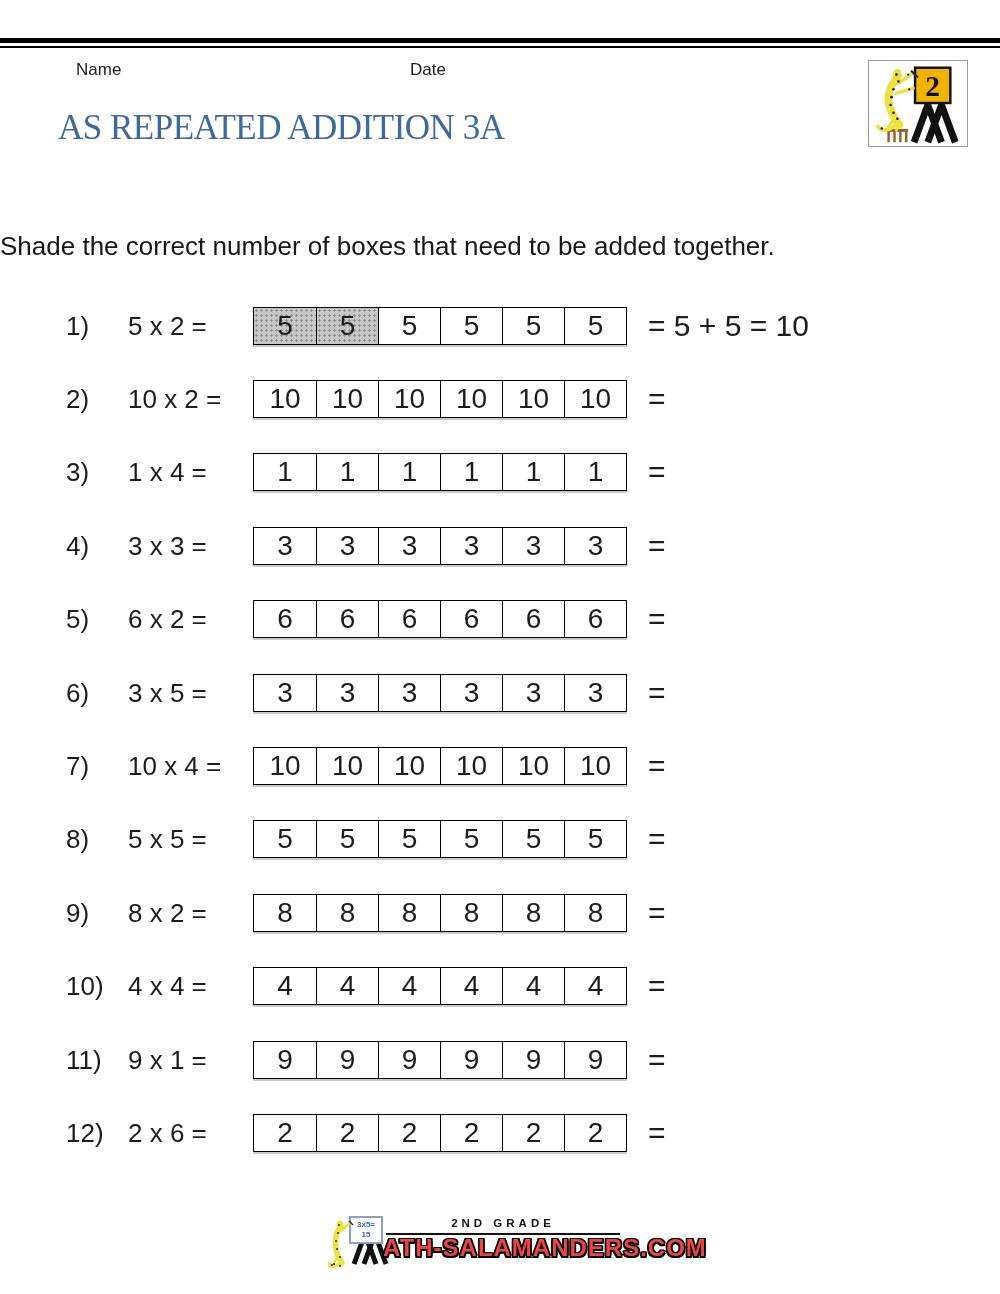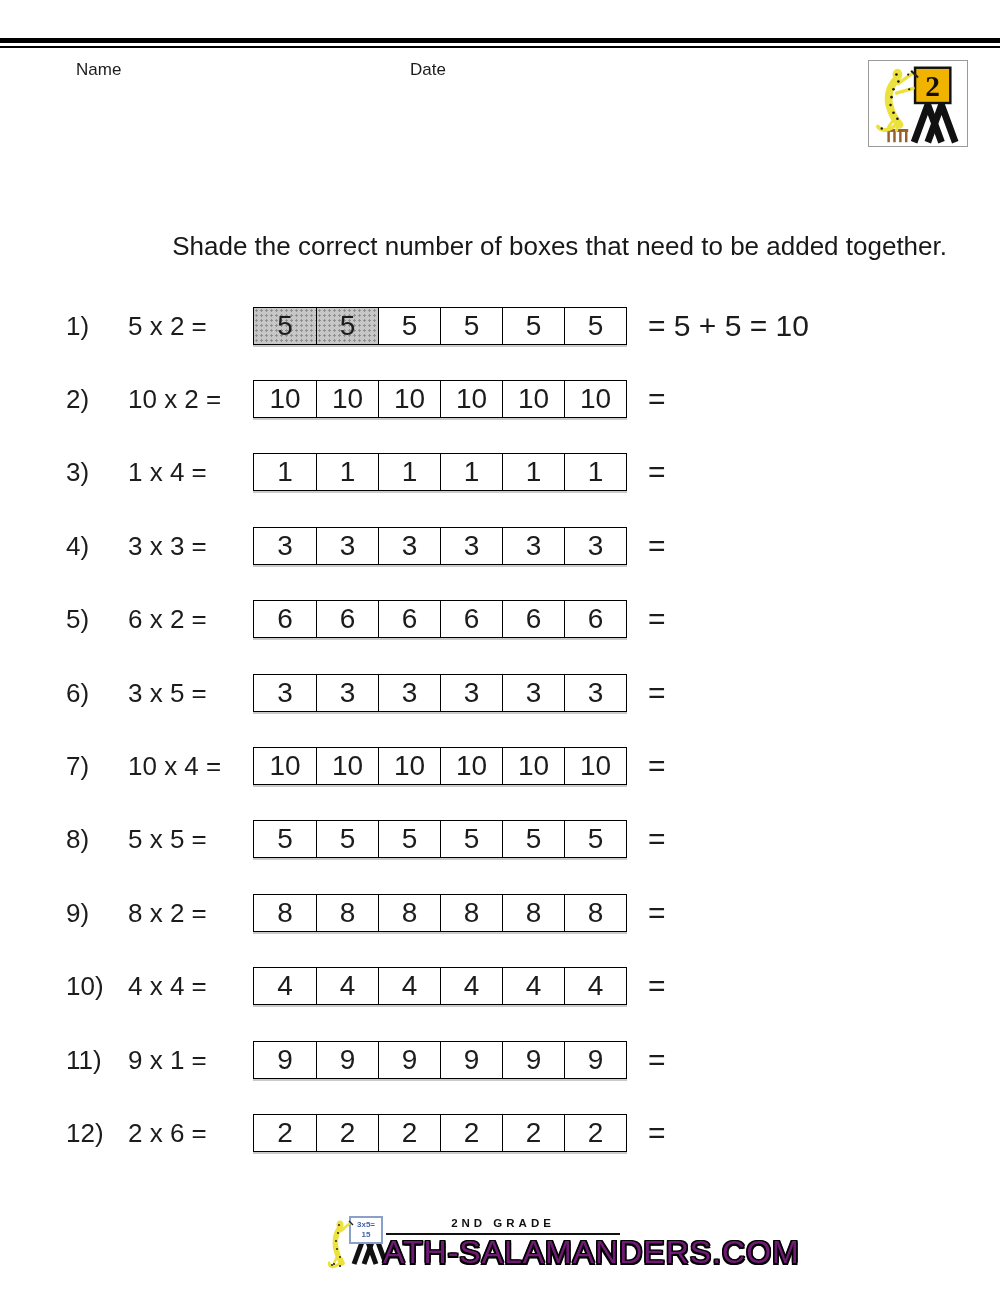--- a/index.html
+++ b/index.html
@@ -14,21 +14,21 @@
   .logo-box{
     position:absolute;left:868px;top:60px;width:100px;height:87px;
     background:#fff;border:1px solid #9a9a9a;box-sizing:border-box;
   }
   .page-title{
     position:absolute;left:58px;top:102px;width:820px;
     font-family:"Liberation Serif", serif;font-size:35px;line-height:52px;
     letter-spacing:-0.5px;color:var(--title_blue,#3e699c);
   }
   .instructions{
-    position:absolute;left:0;top:226px;width:947px;text-align:right;
+    position:absolute;left:0;top:226px;width:947px;text-align:left;
     font-size:26px;line-height:40px;color:#181818;
   }
   .problems-list{position:absolute;left:0;top:289px;width:1000px;}
   .problem-row{position:relative;height:73.4px;}
   .p-num{position:absolute;left:66px;top:50%;transform:translateY(-50%);font-size:26px;}
   .p-expr{position:absolute;left:128px;top:50%;transform:translateY(-50%);font-size:26px;}
   .boxes-row{
     position:absolute;left:253px;top:50%;transform:translateY(-50%);
     display:flex;border:1px solid #000;background:#fff;
     box-shadow:0 2px 0 rgba(150,150,150,0.5);
@@ -45,22 +45,22 @@
   }
   .p-ans{position:absolute;left:648px;top:50%;transform:translateY(-50%);font-size:30px;white-space:nowrap;}
   .footer{position:absolute;left:328px;top:1214px;width:312px;height:58px;}
   .footer-svg{position:absolute;left:0;top:0;}
   .grade-text{
     position:absolute;left:58px;top:3px;width:234px;text-align:center;
     font-size:11.5px;font-weight:bold;letter-spacing:4px;color:#111;
   }
   .grade-underline{position:absolute;left:58px;top:19px;width:234px;border-top:2px solid #111;}
   .site-text{
-    position:absolute;left:55px;top:20px;font-size:32px;font-weight:normal;letter-spacing:1px;
-    color:#701a75;white-space:nowrap;
+    position:absolute;left:55px;top:20px;font-size:24px;font-weight:bold;letter-spacing:1px;
+    color:#ef4444;white-space:nowrap;
     text-shadow:-1.5px -1.5px 0 #000, 1.5px -1.5px 0 #000, -1.5px 1.5px 0 #000,
                  1.5px 1.5px 0 #000, -1.5px 0 0 #000, 1.5px 0 0 #000,
                  0 -1.5px 0 #000, 0 1.5px 0 #000;
   }
 </style>
 </head>
 <body>
 
 <div class="page">
 
@@ -101,20 +101,21 @@
           <circle cx="25" cy="52" r="1.3"></circle>
         <circle cx="29" cy="58" r="1.3"></circle>
           <circle cx="13" cy="68" r="1.2"></circle>
           <circle cx="40" cy="13" r="1.1"></circle>
         <circle cx="41" cy="28" r="1.1"></circle>
       </g>
     </svg>
   </div>
 
   <div class="page-title">
+    <div>AS REPEATED ADDITION 3A</div>
   </div>
 
   <div class="instructions">
     <div>Shade the correct number of boxes that need to be added together.</div>
   </div>
 
   <div class="problems-list">
     <div class="problem-row">
       <span class="p-num">1)</span>
       <span class="p-expr">5 x 2 =</span>

